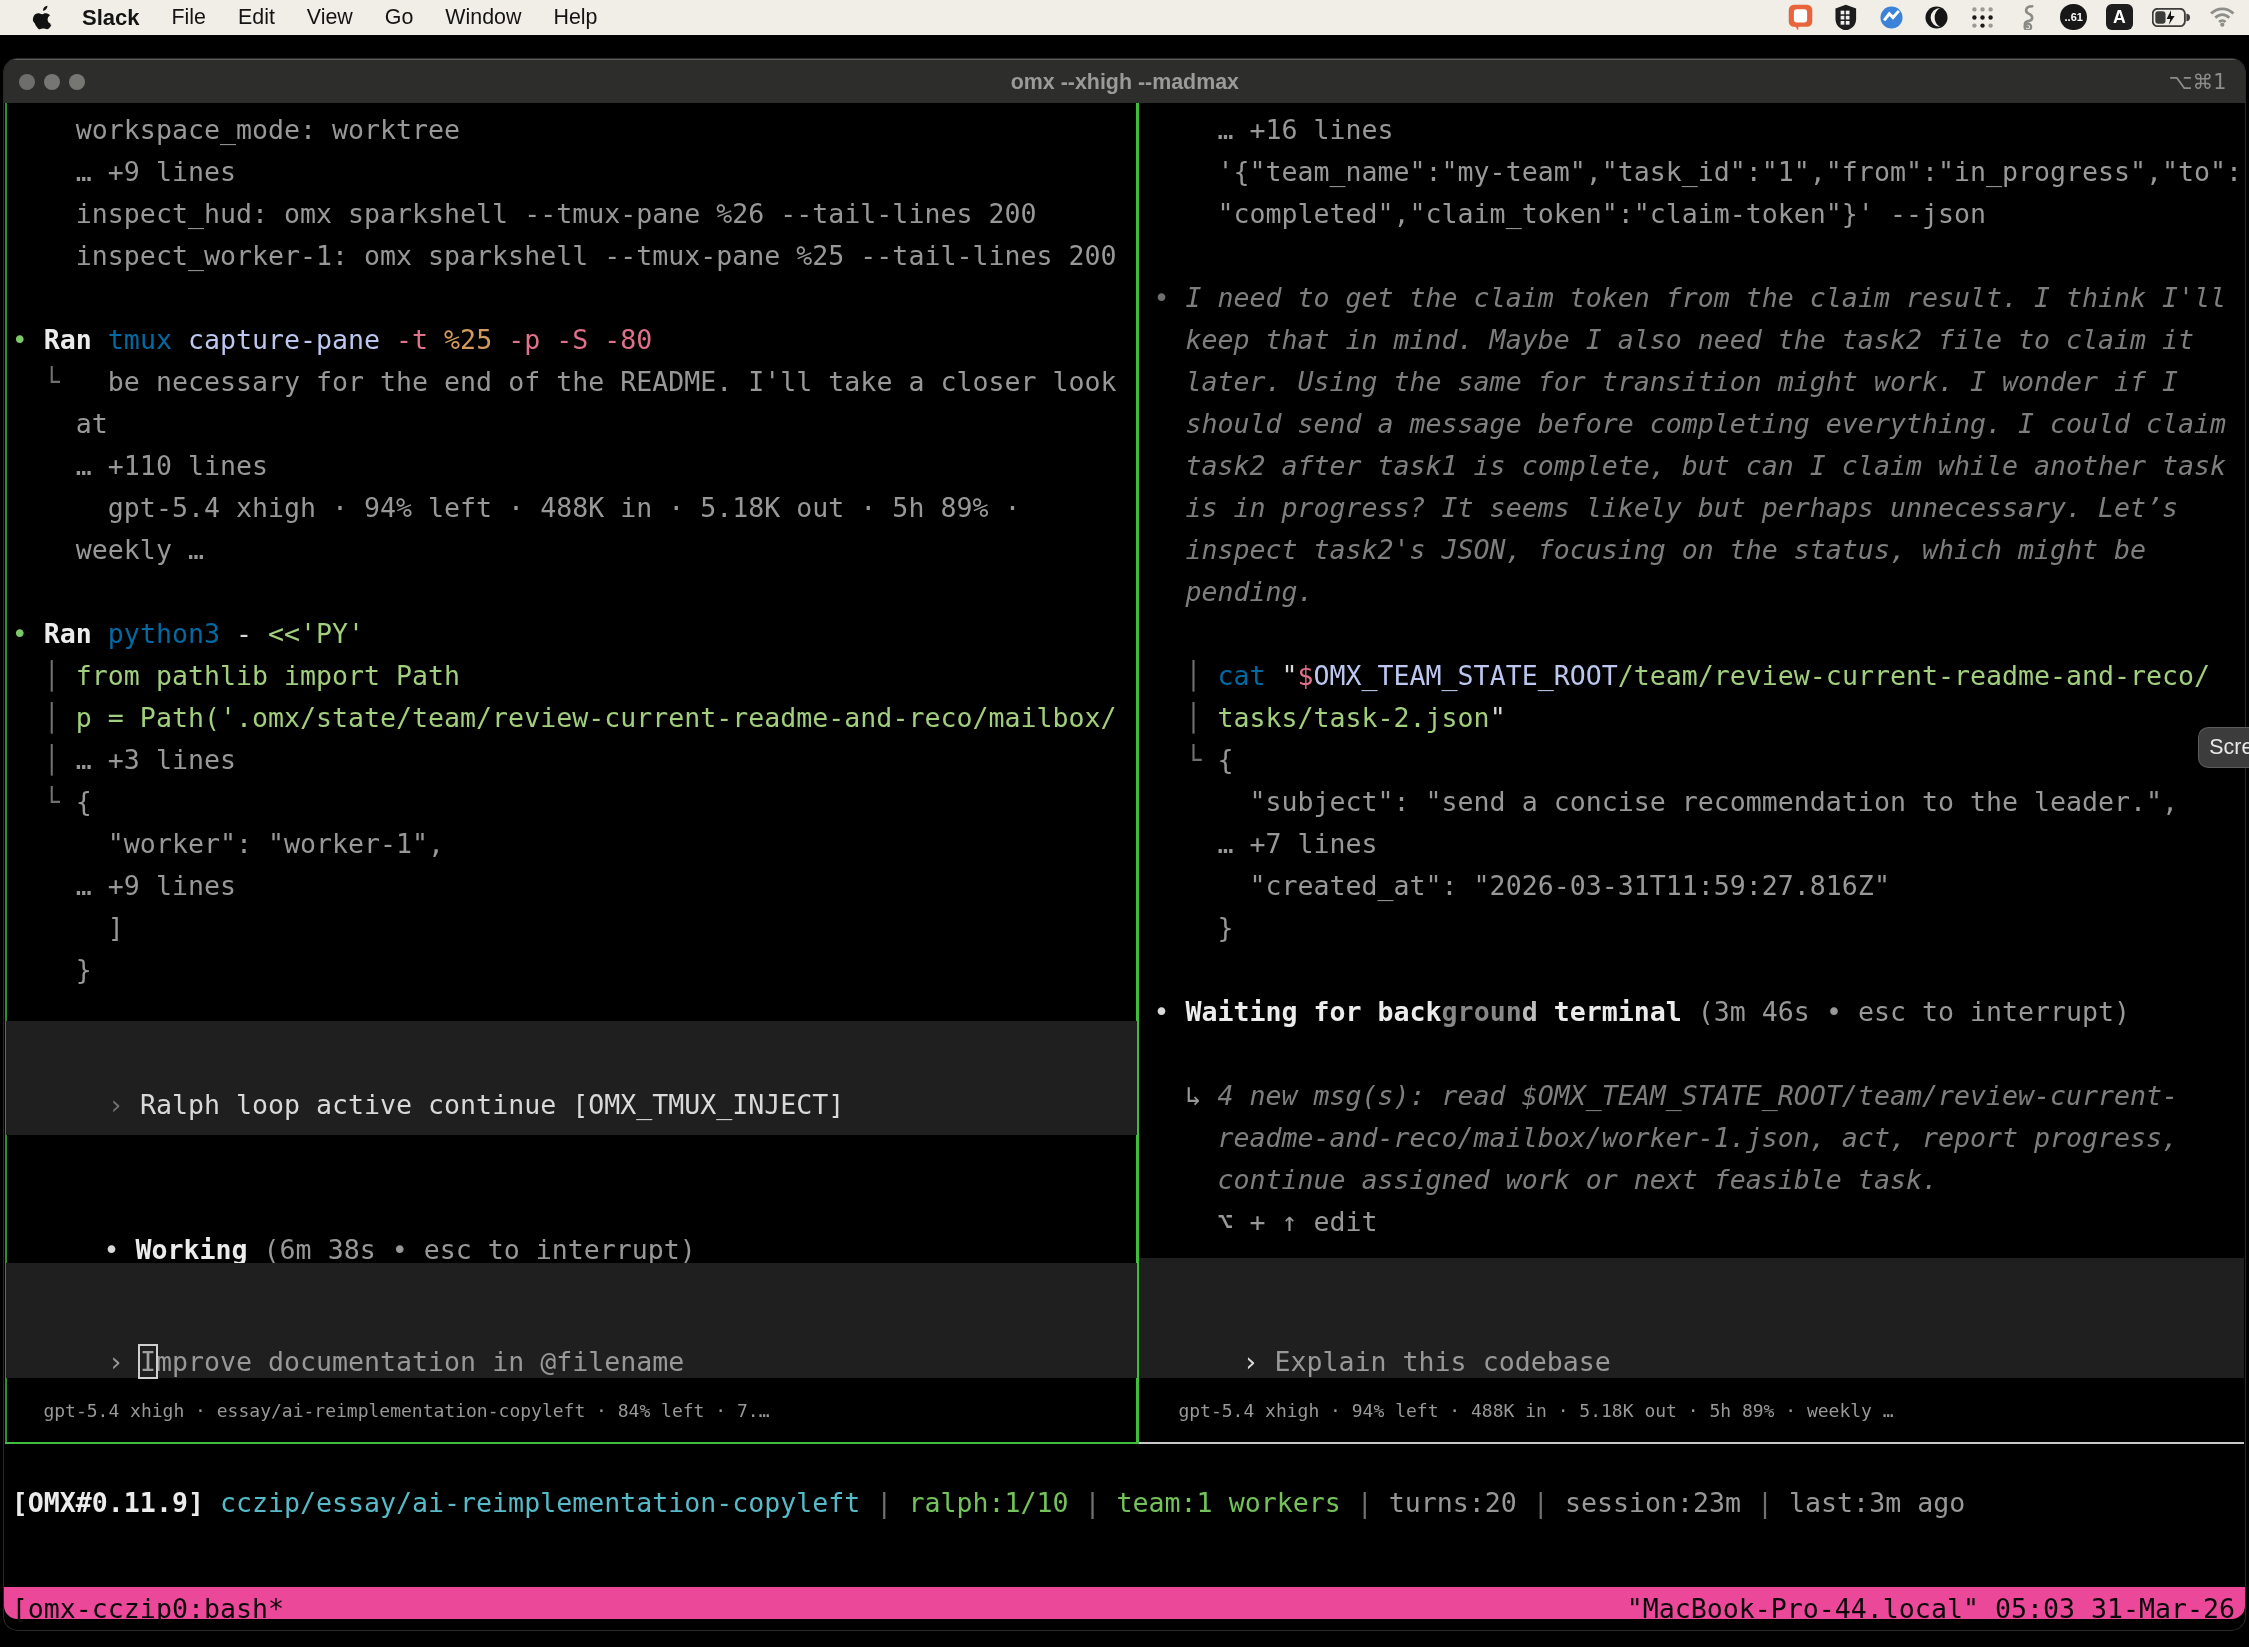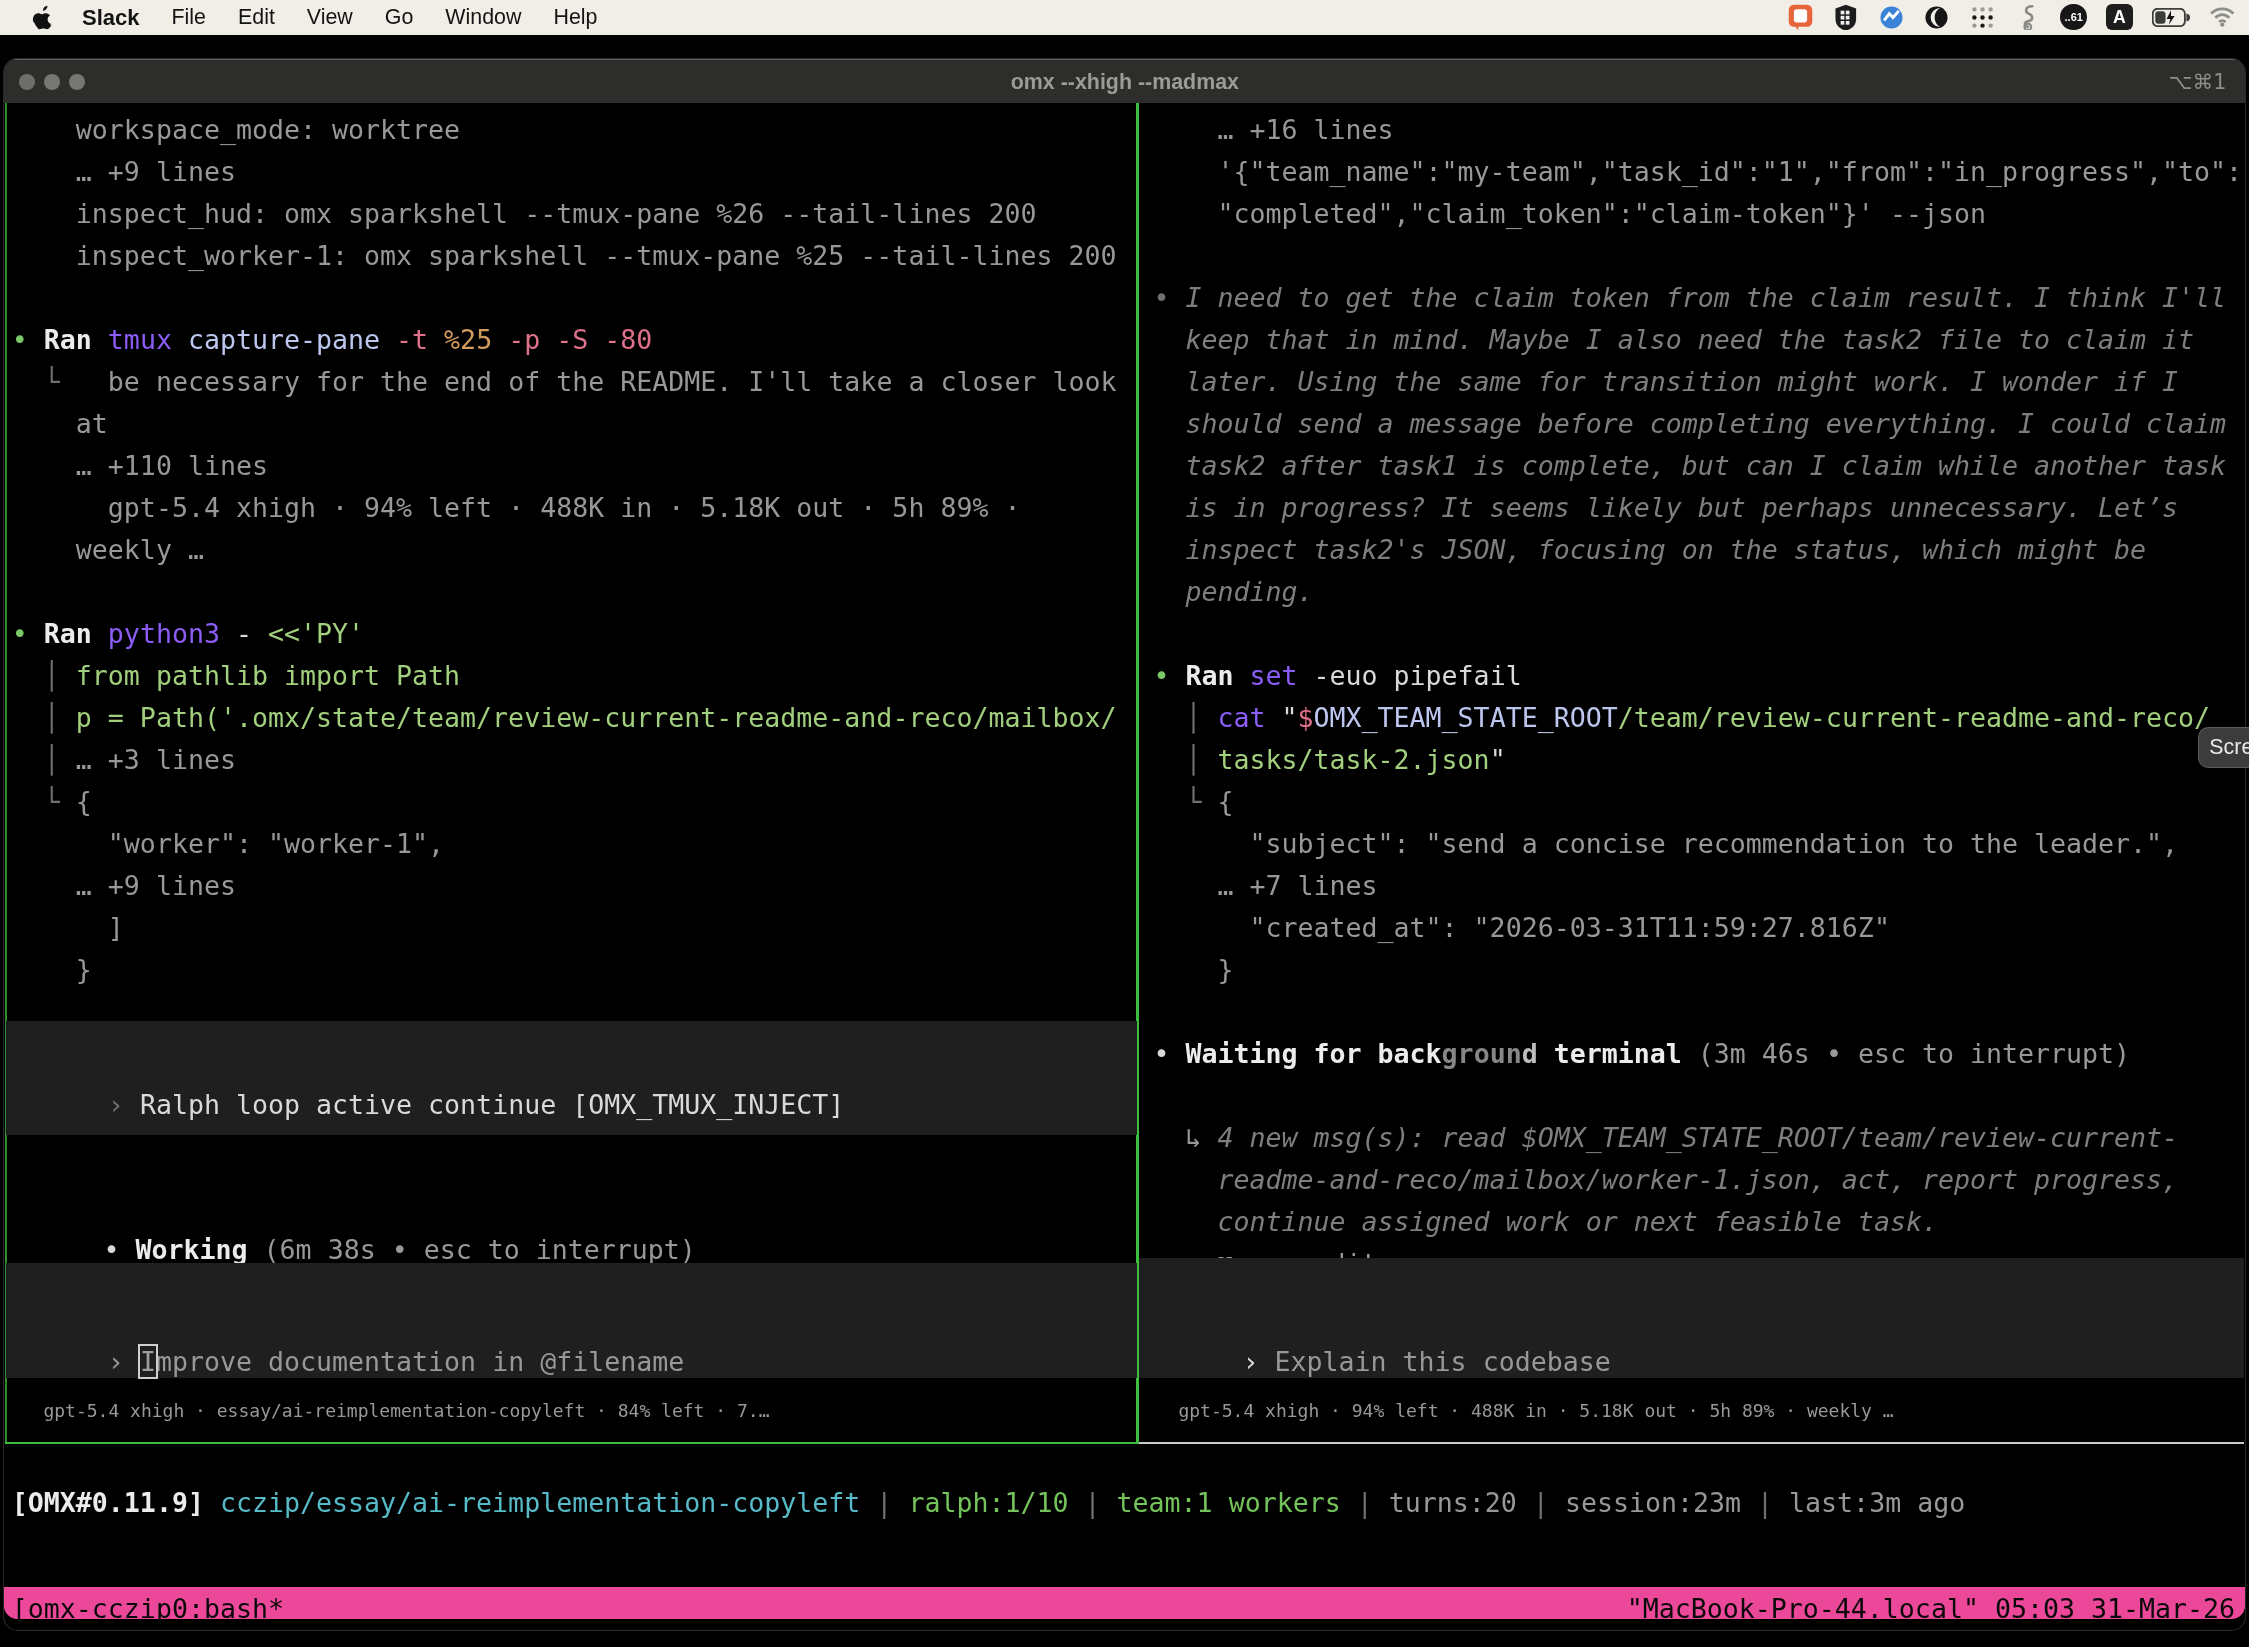--- a/index.html
+++ b/index.html
@@ -35,21 +35,21 @@
   .t-line{white-space:pre;height:42px;line-height:42px;font-size:26.6px;}
   .pane-lines{position:absolute;}
   #left-lines{left:7.4px;top:5.9px;}
   #right-lines{left:1149px;top:5.9px;}
 
   .c-g{color:#989898}
   .c-d{color:#707070}
   .c-i{color:#7e7e7e;font-style:italic}
   .c-w{color:#ececec;font-weight:bold}
   .c-W{color:#d9d9d9}
-  .c-b{color:#8b5cf6}
+  .c-b{color:#0369a1}
   .c-lv{color:#bcc6ee}
   .c-r{color:#e0718a}
   .c-o{color:#d39a5e}
   .c-gr{color:#a2cf7d}
   .c-bl{color:#7cc96a}
   .c-cy{color:#57bac8}
   .c-gn{color:#74c35a}
   .c-sh{color:#878787;font-weight:bold}
   .c-shl{color:#bdbdbd;font-weight:bold}
 
@@ -231,21 +231,20 @@
         <div class="t-line"></div>
         <div class="t-line"><span class="c-d">• </span><span class="c-i">I need to get the claim token from the claim result. I think I'll</span></div>
         <div class="t-line"><span class="c-i">  keep that in mind. Maybe I also need the task2 file to claim it</span></div>
         <div class="t-line"><span class="c-i">  later. Using the same for transition might work. I wonder if I</span></div>
         <div class="t-line"><span class="c-i">  should send a message before completing everything. I could claim</span></div>
         <div class="t-line"><span class="c-i">  task2 after task1 is complete, but can I claim while another task</span></div>
         <div class="t-line"><span class="c-i">  is in progress? It seems likely but perhaps unnecessary. Let’s</span></div>
         <div class="t-line"><span class="c-i">  inspect task2's JSON, focusing on the status, which might be</span></div>
         <div class="t-line"><span class="c-i">  pending.</span></div>
         <div class="t-line"></div>
-        <div class="t-line"><span class="c-bl">• </span><span class="c-w">Ran </span><span class="c-b">set </span><span class="c-W">-euo pipefail</span></div>
         <div class="t-line"><span class="c-d">  │ </span><span class="c-b">cat </span><span class="c-W">"</span><span class="c-r">$</span><span class="c-lv">OMX_TEAM_STATE_ROOT</span><span class="c-gr">/team/review-current-readme-and-reco/</span></div>
         <div class="t-line"><span class="c-d">  │ </span><span class="c-gr">tasks/task-2.json</span><span class="c-W">"</span></div>
         <div class="t-line"><span class="c-d">  └ </span><span class="c-g">{</span></div>
         <div class="t-line"><span class="c-g">      "subject": "send a concise recommendation to the leader.",</span></div>
         <div class="t-line"><span class="c-g">    … +7 lines</span></div>
         <div class="t-line"><span class="c-g">      "created_at": "2026-03-31T11:59:27.816Z"</span></div>
         <div class="t-line"><span class="c-g">    }</span></div>
         <div class="t-line"></div>
         <div class="t-line"><span class="c-W">• </span><span class="c-w">Waiting for back</span><span class="c-sh">groun</span><span class="c-shl">d</span><span class="c-w"> terminal </span><span class="c-g">(3m 46s • esc to interrupt)</span></div>
         <div class="t-line"></div>

